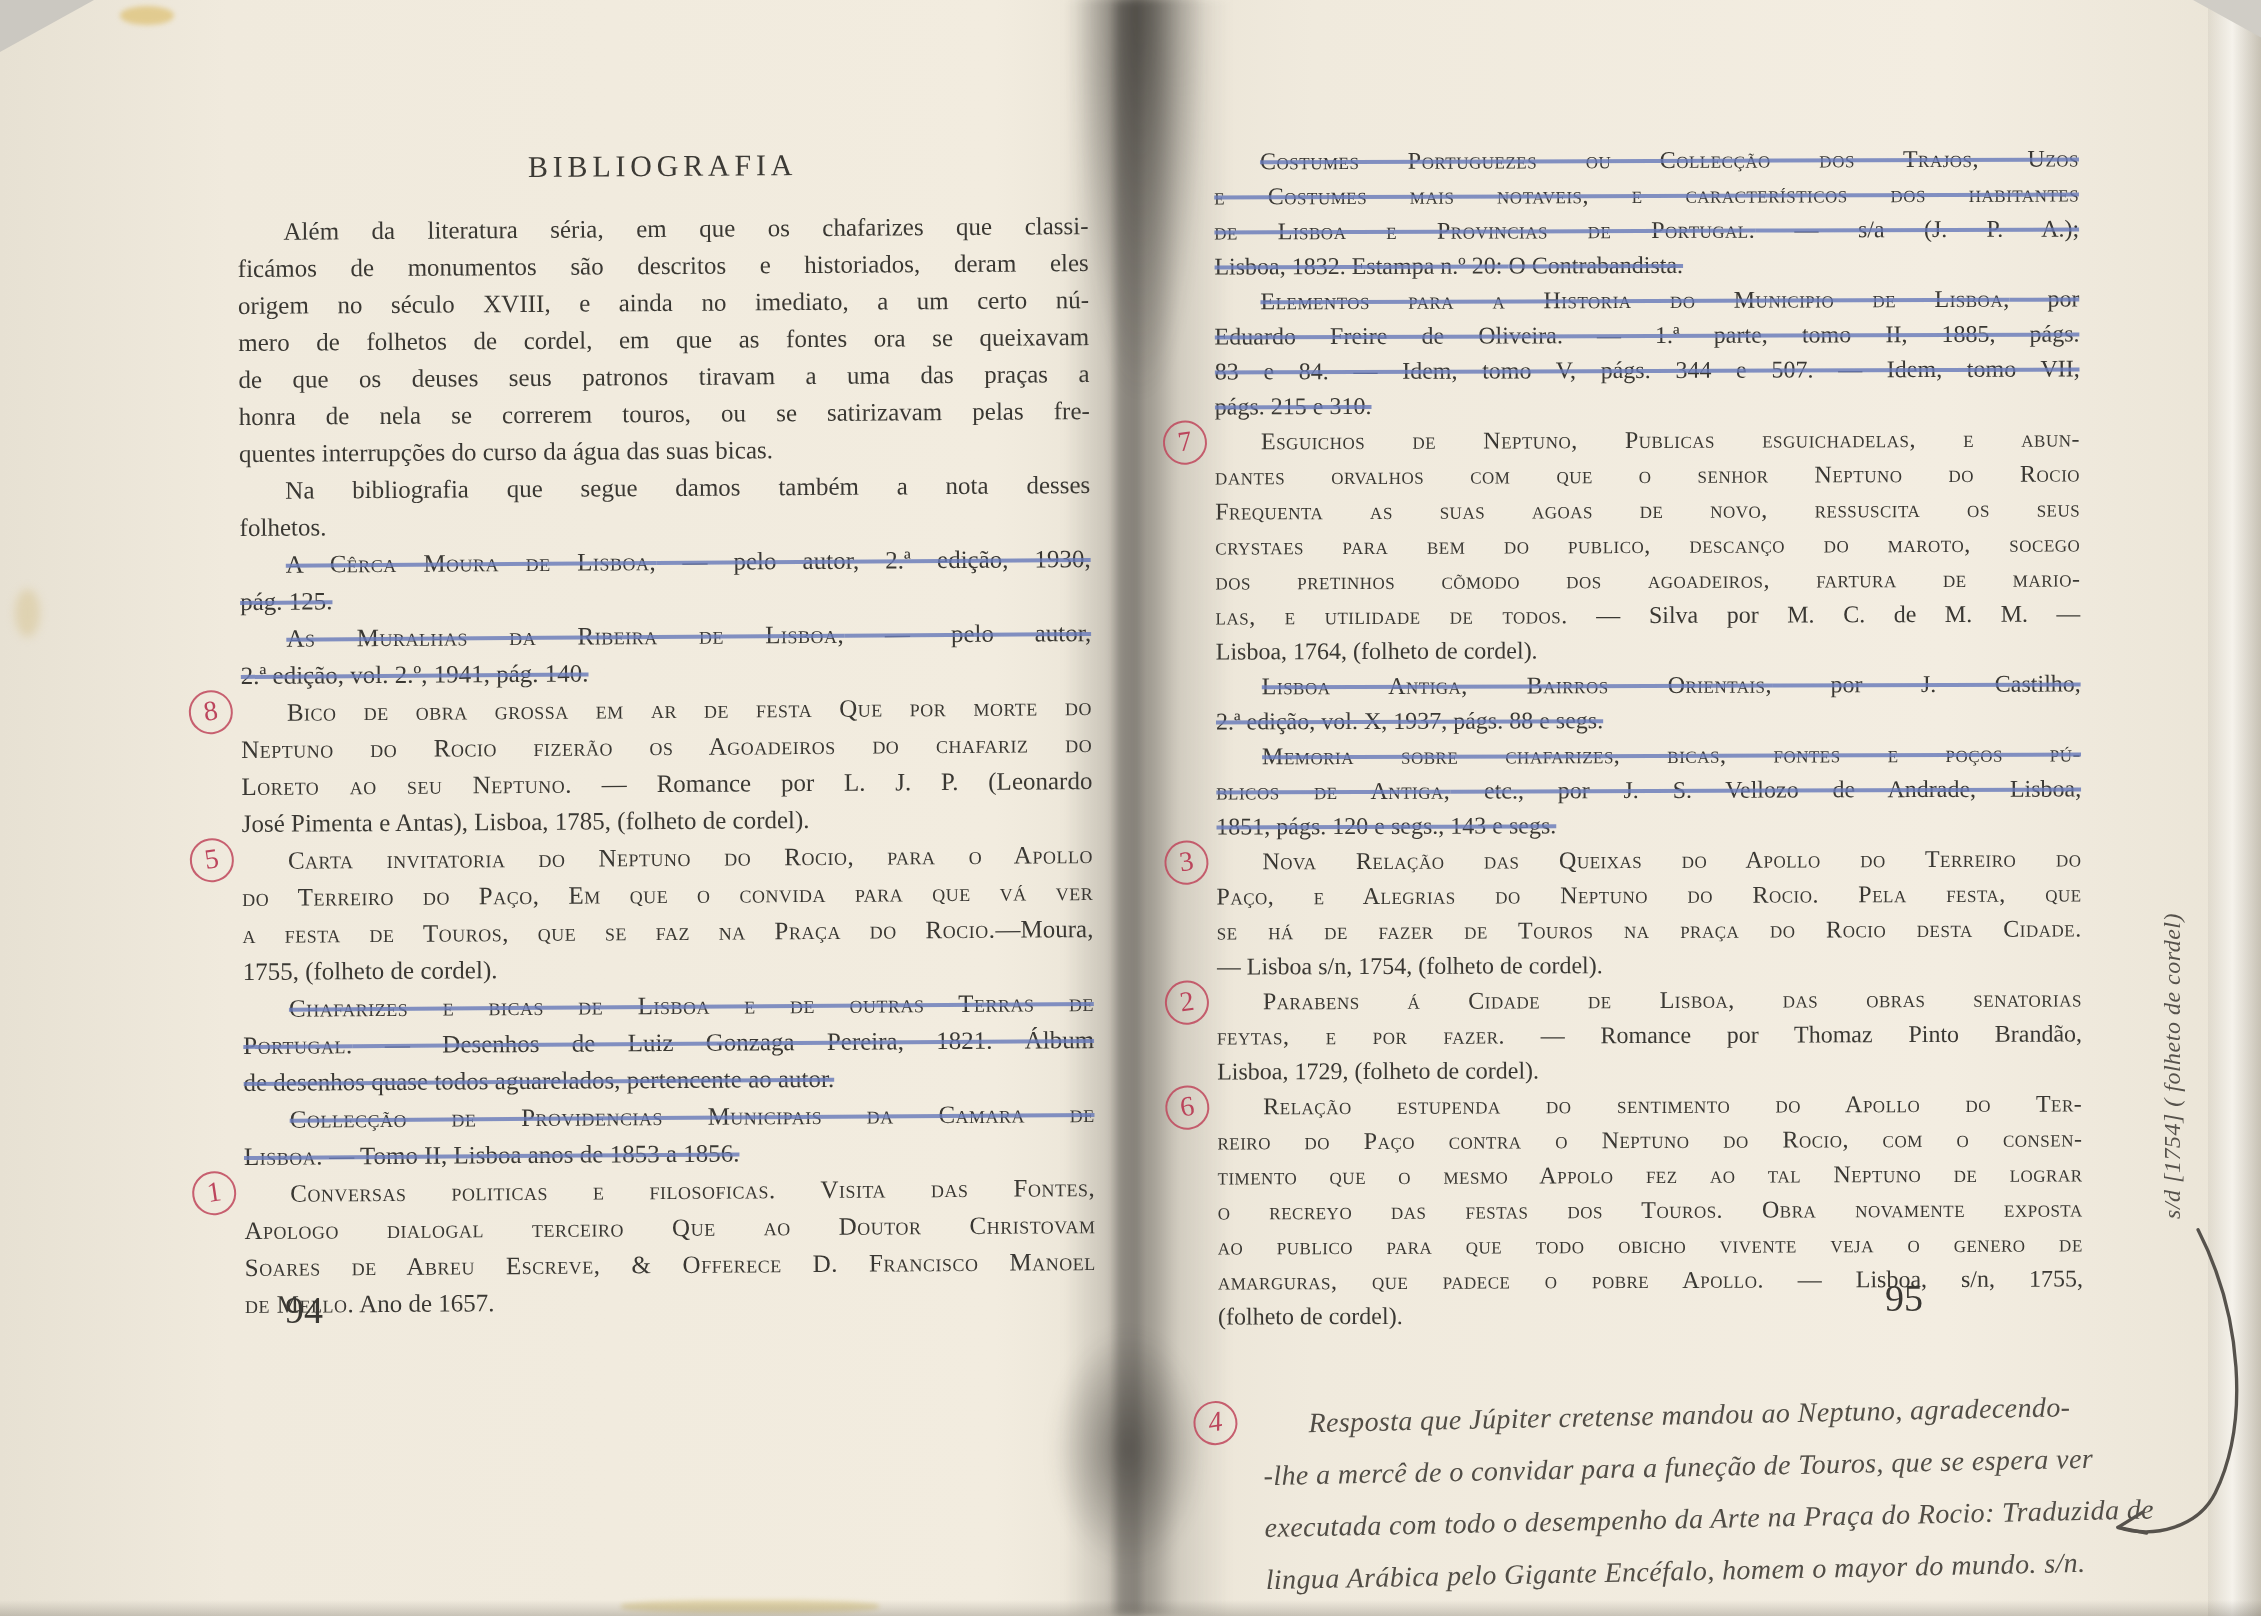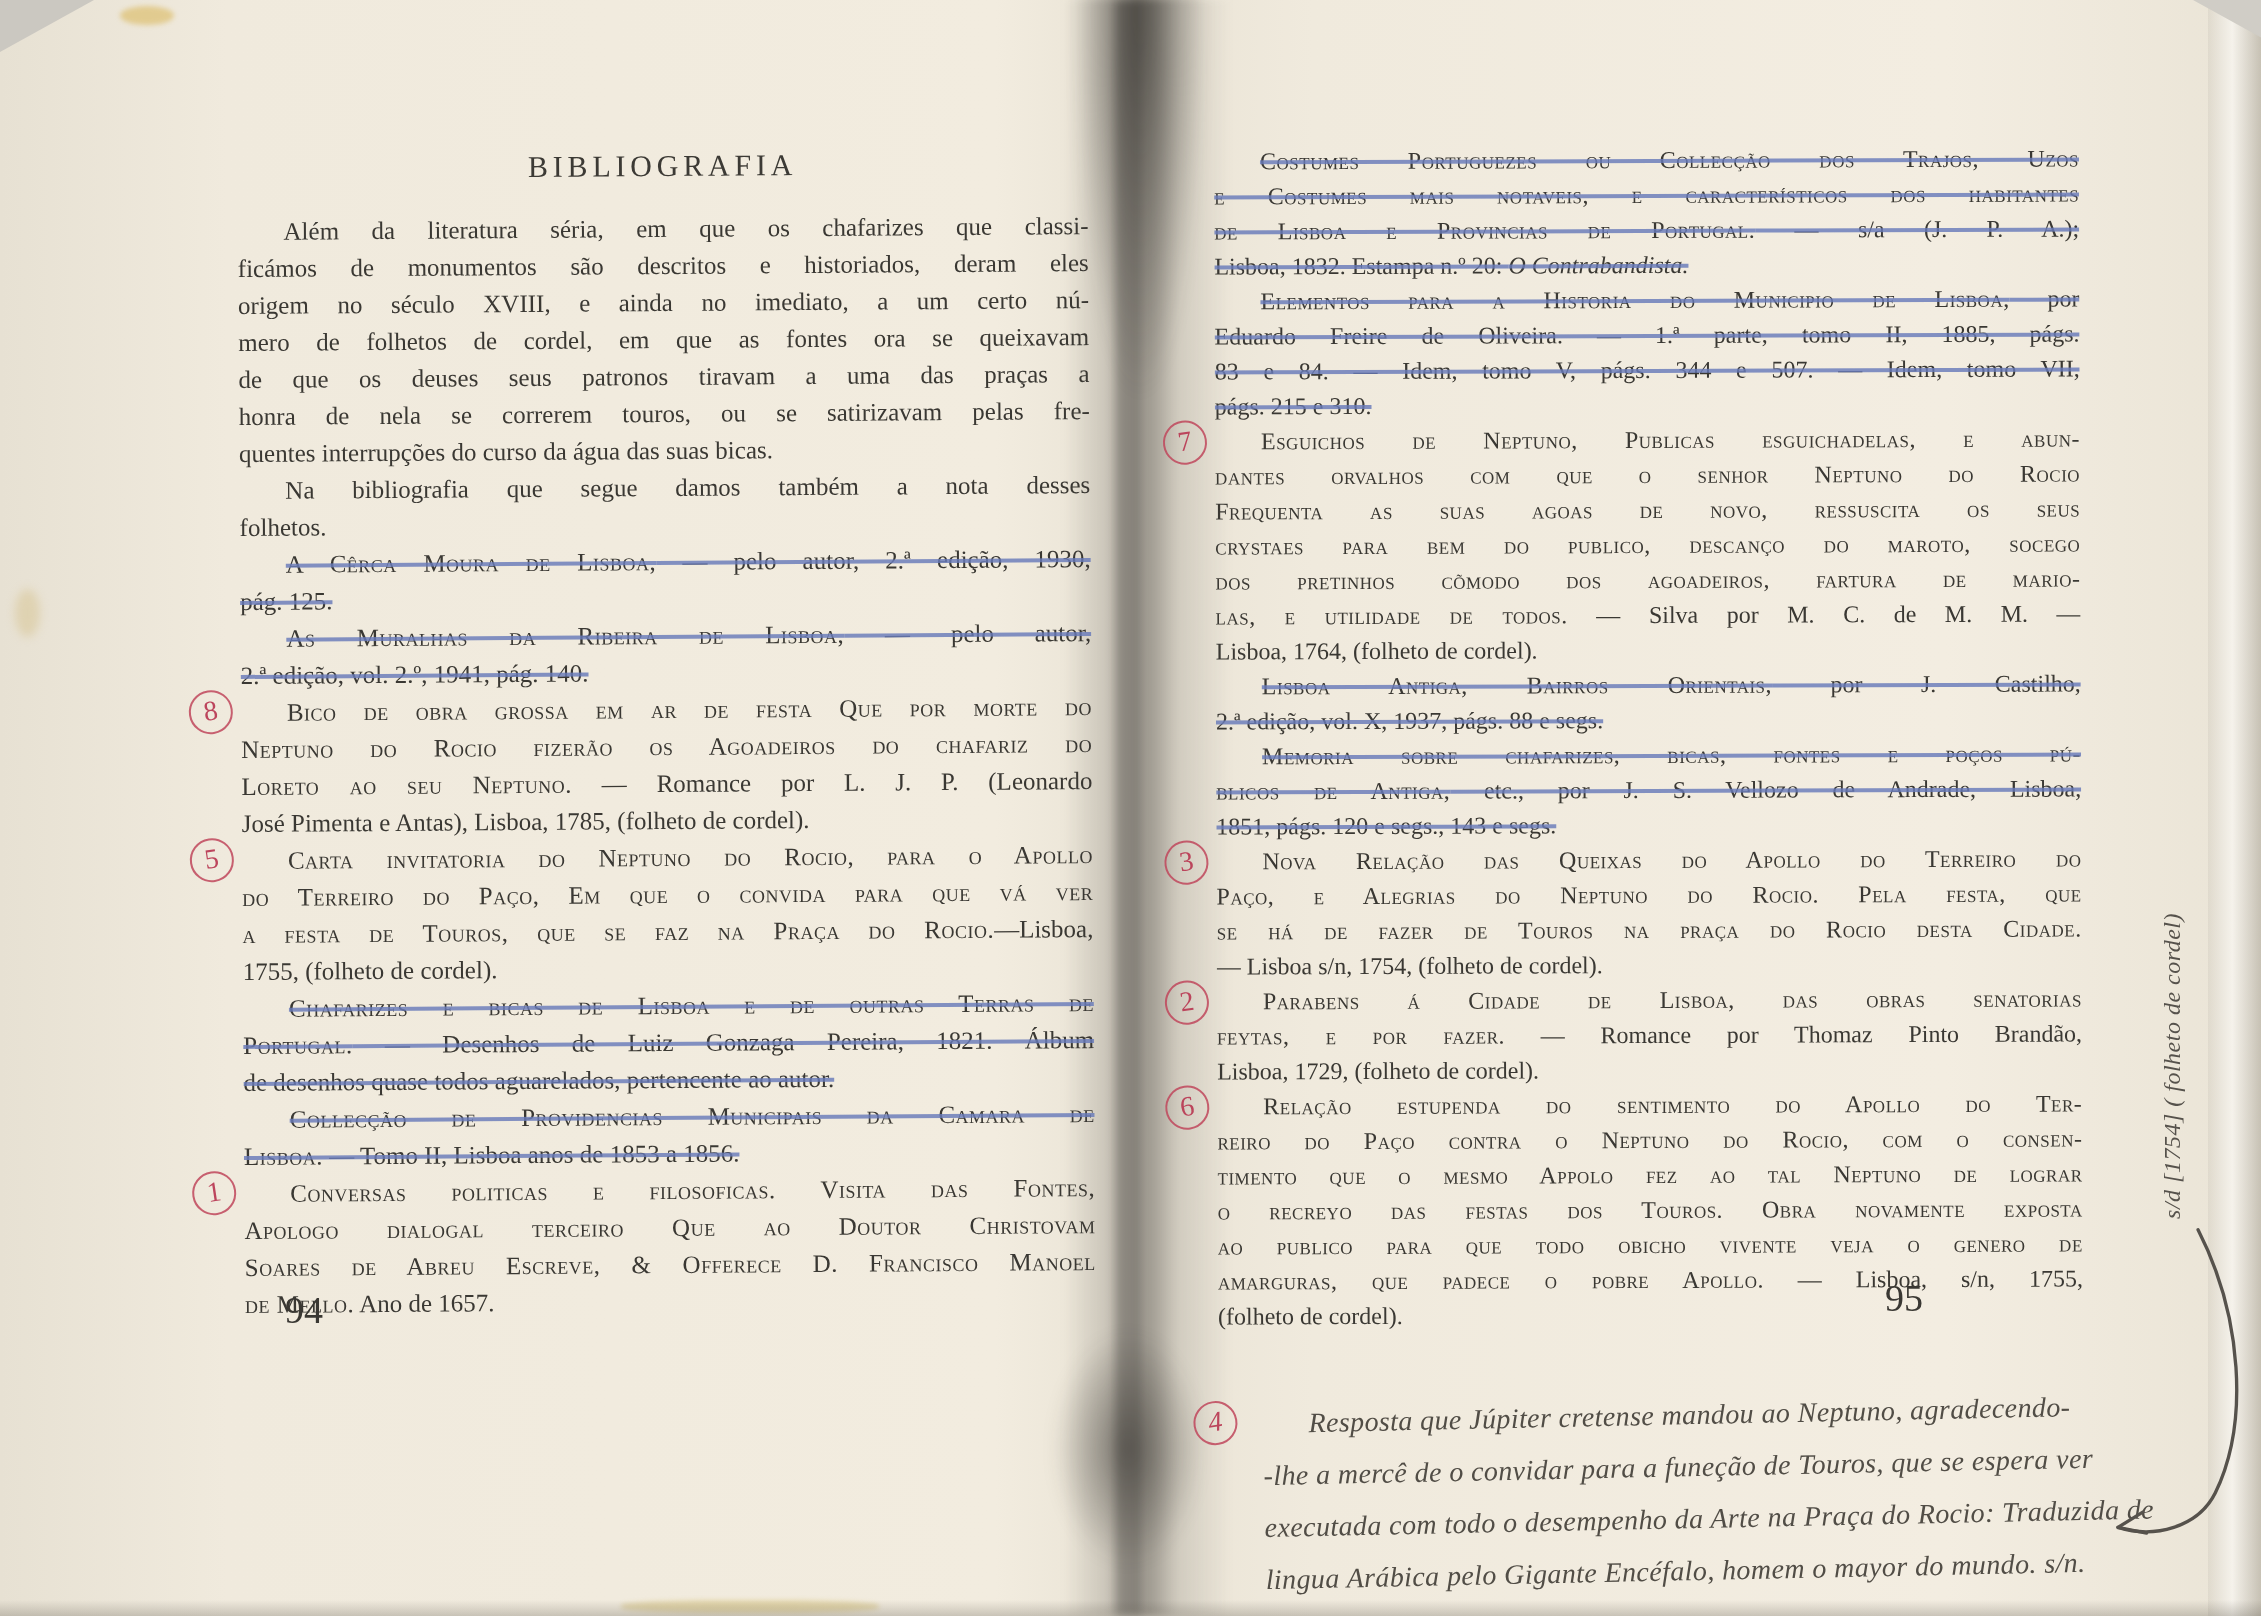--- a/index.html
+++ b/index.html
@@ -32,21 +32,21 @@
   .page.right{left:1216px;top:143px;width:865px;transform:rotate(-0.2deg);}
   .title{height:42px;line-height:42px;margin-bottom:23px;text-align:center;
          font-size:30px;letter-spacing:4.8px;color:#3c3a35;}
   .entry{position:relative;}
   .line{position:relative;text-align:justify;text-align-last:justify;overflow:hidden;}
   .page.left .line{height:37px;line-height:37px;font-size:25px;}
   .page.right .line{height:35px;line-height:35px;font-size:24px;}
   .line.first{text-indent:46px;}
   .line.last{text-align-last:left;}
   .sc{font-variant:small-caps;letter-spacing:0.5px;}
-  .it{font-style:italic;}
+  .it{}
   .struck .line{text-decoration:line-through;text-decoration-thickness:3.8px;
                 text-decoration-color:rgba(104,122,186,.82);}
   .marker{position:absolute;left:-52px;top:-3.8px;width:44px;height:44px;border:2.9px solid rgba(191,70,92,.85);
           border-radius:50%;color:rgba(185,60,85,.95);font-size:28px;line-height:38px;text-align:center;
           transform:rotate(-8deg);text-decoration:none;background:transparent;}
   
   .pagenum{position:absolute;font-size:38px;color:#3a3833;}
   .n94{left:285px;top:1288px;}
   .n95{left:1885px;top:1276px;}
   
@@ -106,21 +106,21 @@
           <span class="marker">8</span>
           <div class="line first"><span class="sc">Bico de obra grossa em ar de festa Que por morte do</span></div>
           <div class="line"><span class="sc">Neptuno do Rocio fizerão os Agoadeiros do chafariz do</span></div>
           <div class="line"><span class="sc">Loreto ao seu Neptuno.</span><span> — Romance por L. J. P. (Leonardo</span></div>
           <div class="line last"><span>José Pimenta e Antas), Lisboa, 1785, (folheto de cordel).</span></div>
         </div>
         <div class="entry">
           <span class="marker">5</span>
           <div class="line first"><span class="sc">Carta invitatoria do Neptuno do Rocio, para o Apollo</span></div>
           <div class="line"><span class="sc">do Terreiro do Paço, Em que o convida para que vá ver</span></div>
-          <div class="line"><span class="sc">a festa de Touros, que se faz na Praça do Rocio.</span><span>—Lisboa,</span></div>
+          <div class="line"><span class="sc">a festa de Touros, que se faz na Praça do Rocio.</span><span>—Moura,</span></div>
           <div class="line last"><span>1755, (folheto de cordel).</span></div>
         </div>
         <div class="entry struck">
           <div class="line first"><span class="sc">Chafarizes e bicas de Lisboa e de outras Terras de</span></div>
           <div class="line"><span class="sc">Portugal.</span><span> — Desenhos de Luiz Gonzaga Pereira, 1821. Álbum</span></div>
           <div class="line last"><span>de desenhos quase todos aguarelados, pertencente ao autor.</span></div>
         </div>
         <div class="entry struck">
           <div class="line first"><span class="sc">Collecção de Providencias Municipais da Camara de</span></div>
           <div class="line last"><span class="sc">Lisboa.</span><span> — Tomo II, Lisboa anos de 1853 a 1856.</span></div>

